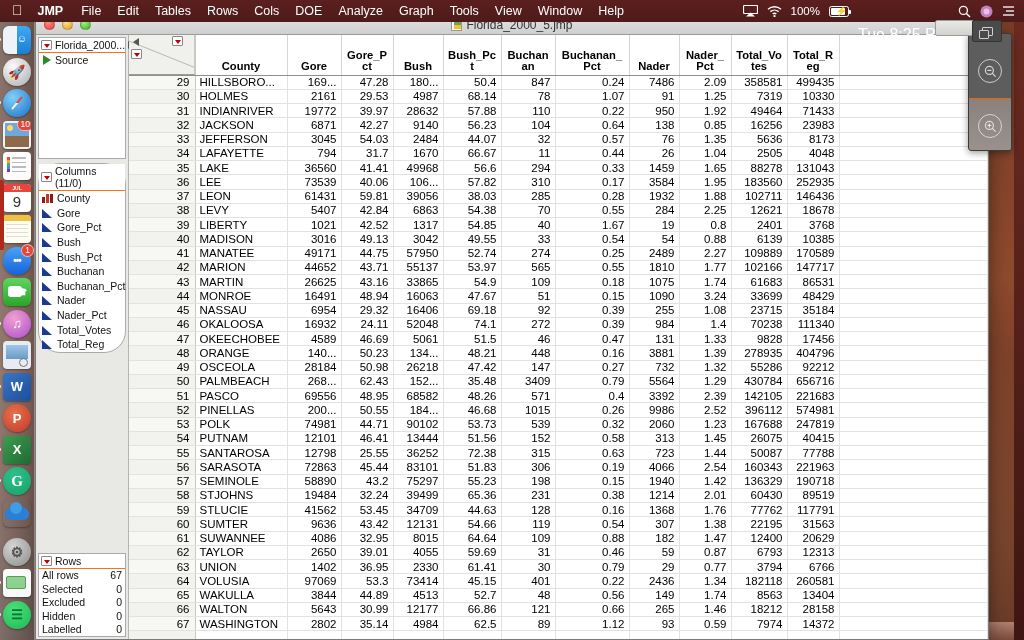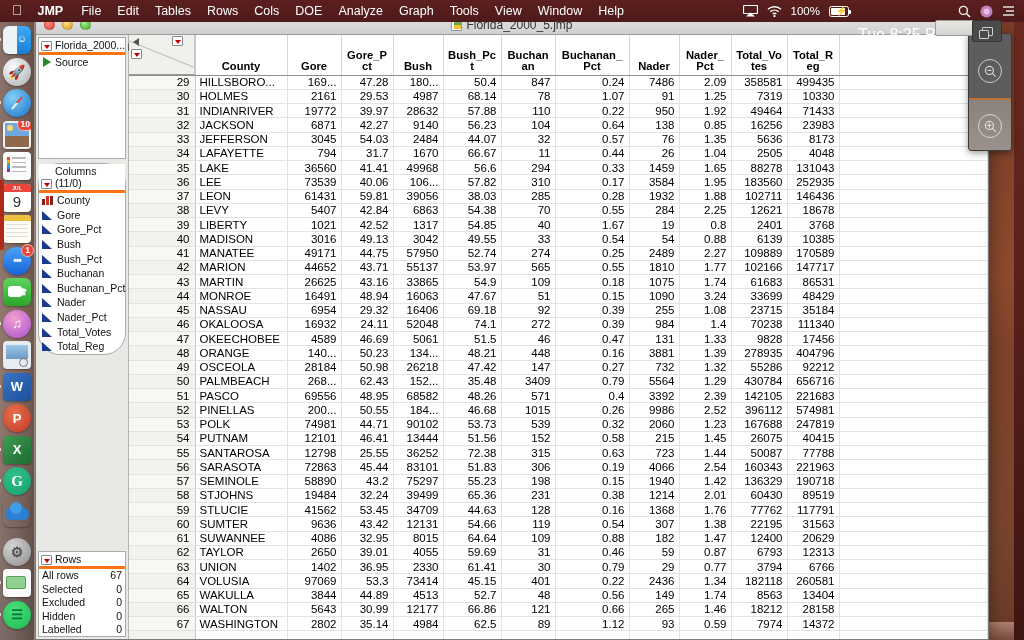--- a/index.html
+++ b/index.html
@@ -68,21 +68,21 @@
     font-size: 15px; color: #fff; font-weight: bold; overflow: visible;
     box-shadow: 0 1px 2px rgba(0,0,0,0.35);
   }
   .dock-dot {
     position: absolute; left: -5px; top: 12px; width: 3px; height: 3px;
     border-radius: 50%; background: rgba(255,255,255,0.95);
   }
   .badge {
     position: absolute; right: -3px; top: -3px; min-width: 13px; height: 13px;
     border-radius: 7px; background: #e8443a; color: #fff;
-    font-size: 8.5px; font-weight: bold; display: flex;
+    font-size: 8.5px; font-weight: normal; display: flex;
     align-items: center; justify-content: center; padding: 0 3px;
     border: 1px solid rgba(255,255,255,0.6);
   }
   .dock-sep { width: 22px; height: 1px; background: rgba(255,255,255,0.55); margin: 2px 0; }
 
   .ic-finder { background: linear-gradient(180deg,#3fa9f5,#1b7fd4); border-radius: 6px; }
   .ic-finder .half { position:absolute; left:0; top:0; width:50%; height:100%; background:#eef3f7; border-radius:6px 0 0 6px;}
   .ic-finder .face { position:absolute; right:4px; top:7px; font-size:10px; color:#fff; }
   .ic-launch { background: radial-gradient(circle at 35% 30%, #fafafa, #a9adb2); border-radius: 50%; font-size: 14px; color:#444; }
   .ic-safari { background: radial-gradient(circle at 35% 30%, #7fd0f7, #1a70c8); border-radius: 50%; }
@@ -159,22 +159,22 @@
   .winbody { position: absolute; left:0; right:0; top:20px; bottom:0; display: flex; background: #fff; }
 
   
   .leftpanel {
     width: 93px; flex-shrink: 0; background: #e8e8e4;
     border-right: 1px solid #b5b5b0; display: flex; flex-direction: column;
     font-size: 10.5px; color: #111;
   }
   .panel-box { background: #fff; border: 1px solid #aaa; margin: 2px; }
   .panel-hdr {
-    display: flex; align-items: flex-end; gap: 3px; padding: 1px 2px;
-    background: #fff; border-bottom: 3px solid #f97316; font-size: 10.5px;
+    display: flex; align-items: center; gap: 3px; padding: 1px 2px;
+    background: #fff; border-bottom: 1px solid #f97316; font-size: 10.5px;
   }
   .redtri {
     width: 11px; height: 10px; background: #fff; border: 1px solid #888;
     position: relative; flex-shrink: 0; border-radius: 1px;
   }
   .redtri::after {
     content: ""; position: absolute; left: 2px; top: 3px;
     border-left: 3.5px solid transparent; border-right: 3.5px solid transparent;
     border-top: 4px solid #c00000;
   }
@@ -975,21 +975,21 @@
               </tr>
               <tr>
                 <td class="rownum">54</td>
                 <td class="county">PUTNAM</td>
                 <td class="num">12101</td>
                 <td class="num">46.41</td>
                 <td class="num">13444</td>
                 <td class="num">51.56</td>
                 <td class="num">152</td>
                 <td class="num">0.58</td>
-                <td class="num">215</td>
+                <td class="num">313</td>
                 <td class="num">1.45</td>
                 <td class="num">26075</td>
                 <td class="num">40415</td>
                 <td></td>
               </tr>
               <tr>
                 <td class="rownum">55</td>
                 <td class="county">SANTAROSA</td>
                 <td class="num">12798</td>
                 <td class="num">25.55</td>

